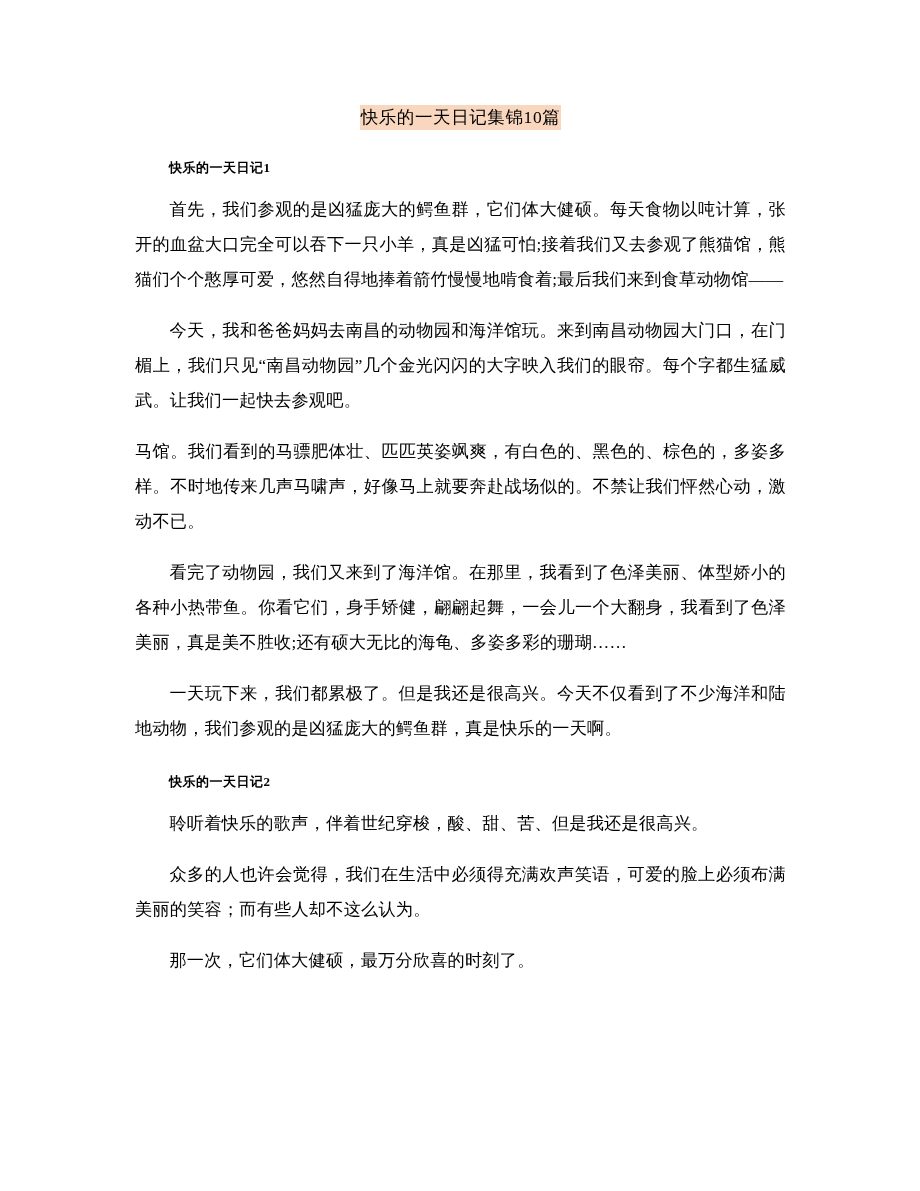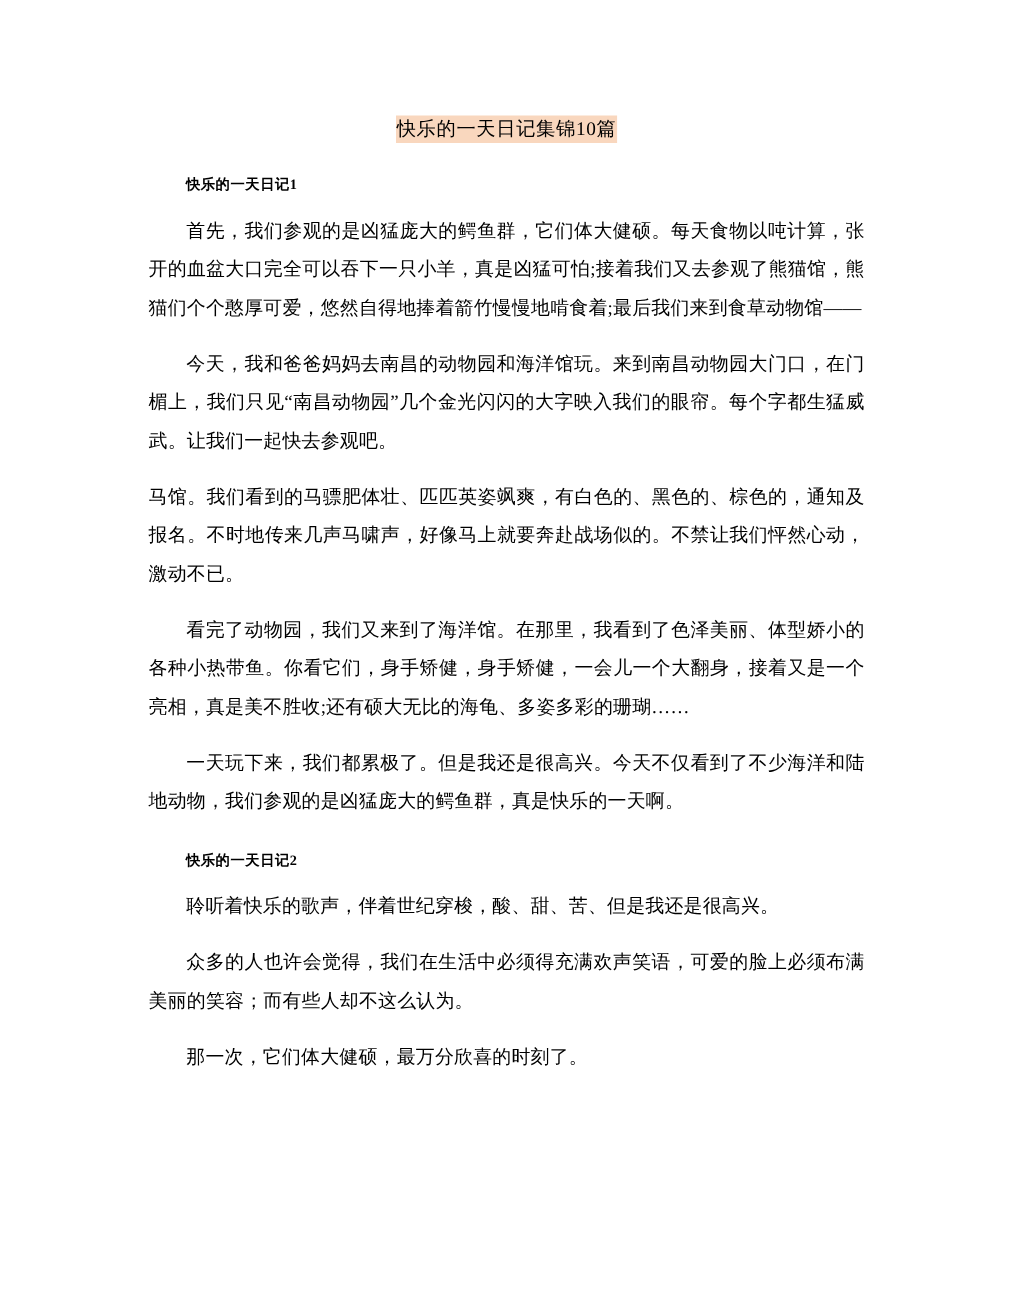--- a/index.html
+++ b/index.html
@@ -74,22 +74,22 @@
 
 <div class="page">
   <div class="content">
 
     <div class="doc-title"><span class="hl" style="background-color: rgb(249, 215, 190);">快乐的一天日记集锦10篇</span></div>
 
     <h2 class="section-heading first">快乐的一天日记1</h2>
 
     <p class="para">首先，我们参观的是凶猛庞大的鳄鱼群，它们体大健硕。每天食物以吨计算，张开的血盆大口完全可以吞下一只小羊，真是凶猛可怕;接着我们又去参观了熊猫馆，熊猫们个个憨厚可爱，悠然自得地捧着箭竹慢慢地啃食着;最后我们来到食草动物馆——</p>
     <p class="para">今天，我和爸爸妈妈去南昌的动物园和海洋馆玩。来到南昌动物园大门口，在门楣上，我们只见“南昌动物园”几个金光闪闪的大字映入我们的眼帘。每个字都生猛威武。让我们一起快去参观吧。</p>
-    <p class="para no-indent">马馆。我们看到的马骠肥体壮、匹匹英姿飒爽，有白色的、黑色的、棕色的，通知及报名。不时地传来几声马啸声，好像马上就要奔赴战场似的。不禁让我们怦然心动，激动不已。</p>
-    <p class="para">看完了动物园，我们又来到了海洋馆。在那里，我看到了色泽美丽、体型娇小的各种小热带鱼。你看它们，身手矫健，身手矫健，一会儿一个大翻身，接着又是一个亮相，真是美不胜收;还有硕大无比的海龟、多姿多彩的珊瑚……</p>
+    <p class="para no-indent">马馆。我们看到的马骠肥体壮、匹匹英姿飒爽，有白色的、黑色的、棕色的，多姿多样。不时地传来几声马啸声，好像马上就要奔赴战场似的。不禁让我们怦然心动，激动不已。</p>
+    <p class="para">看完了动物园，我们又来到了海洋馆。在那里，我看到了色泽美丽、体型娇小的各种小热带鱼。你看它们，身手矫健，翩翩起舞，一会儿一个大翻身，我看到了色泽美丽，真是美不胜收;还有硕大无比的海龟、多姿多彩的珊瑚……</p>
     <p class="para">一天玩下来，我们都累极了。但是我还是很高兴。今天不仅看到了不少海洋和陆地动物，我们参观的是凶猛庞大的鳄鱼群，真是快乐的一天啊。</p>
 
     <h2 class="section-heading">快乐的一天日记2</h2>
 
     <p class="para">聆听着快乐的歌声，伴着世纪穿梭，酸、甜、苦、但是我还是很高兴。</p>
     <p class="para">众多的人也许会觉得，我们在生活中必须得充满欢声笑语，可爱的脸上必须布满美丽的笑容；而有些人却不这么认为。</p>
     <p class="para">那一次，它们体大健硕，最万分欣喜的时刻了。</p>
 
   </div>
 </div>

